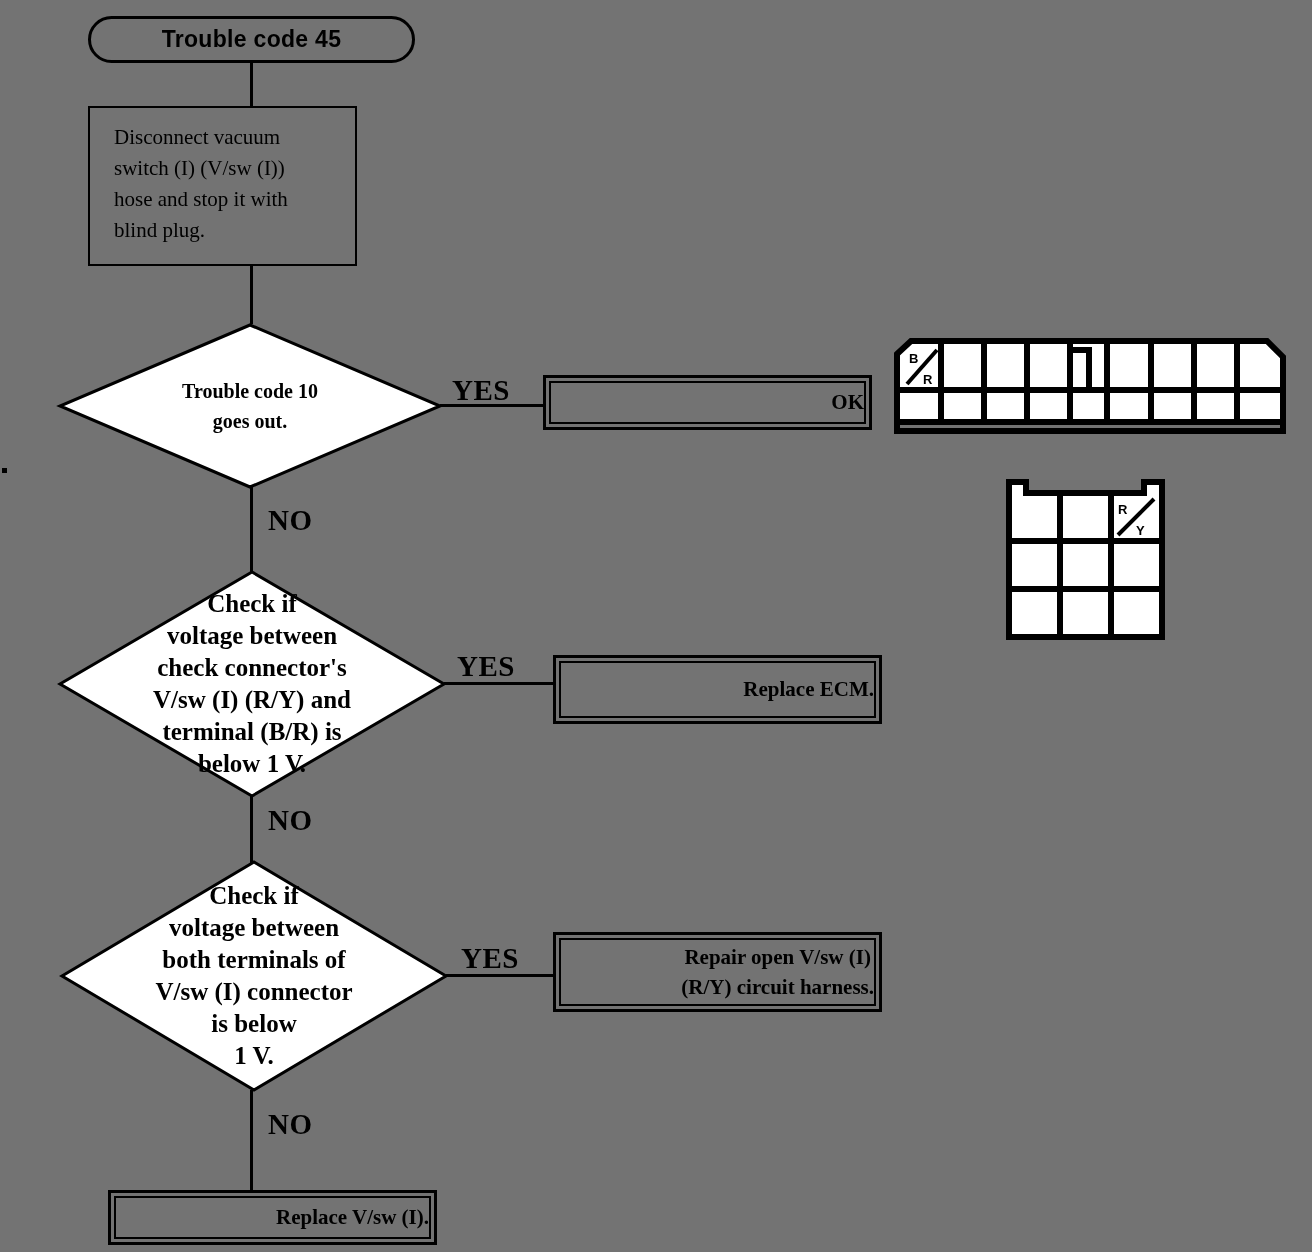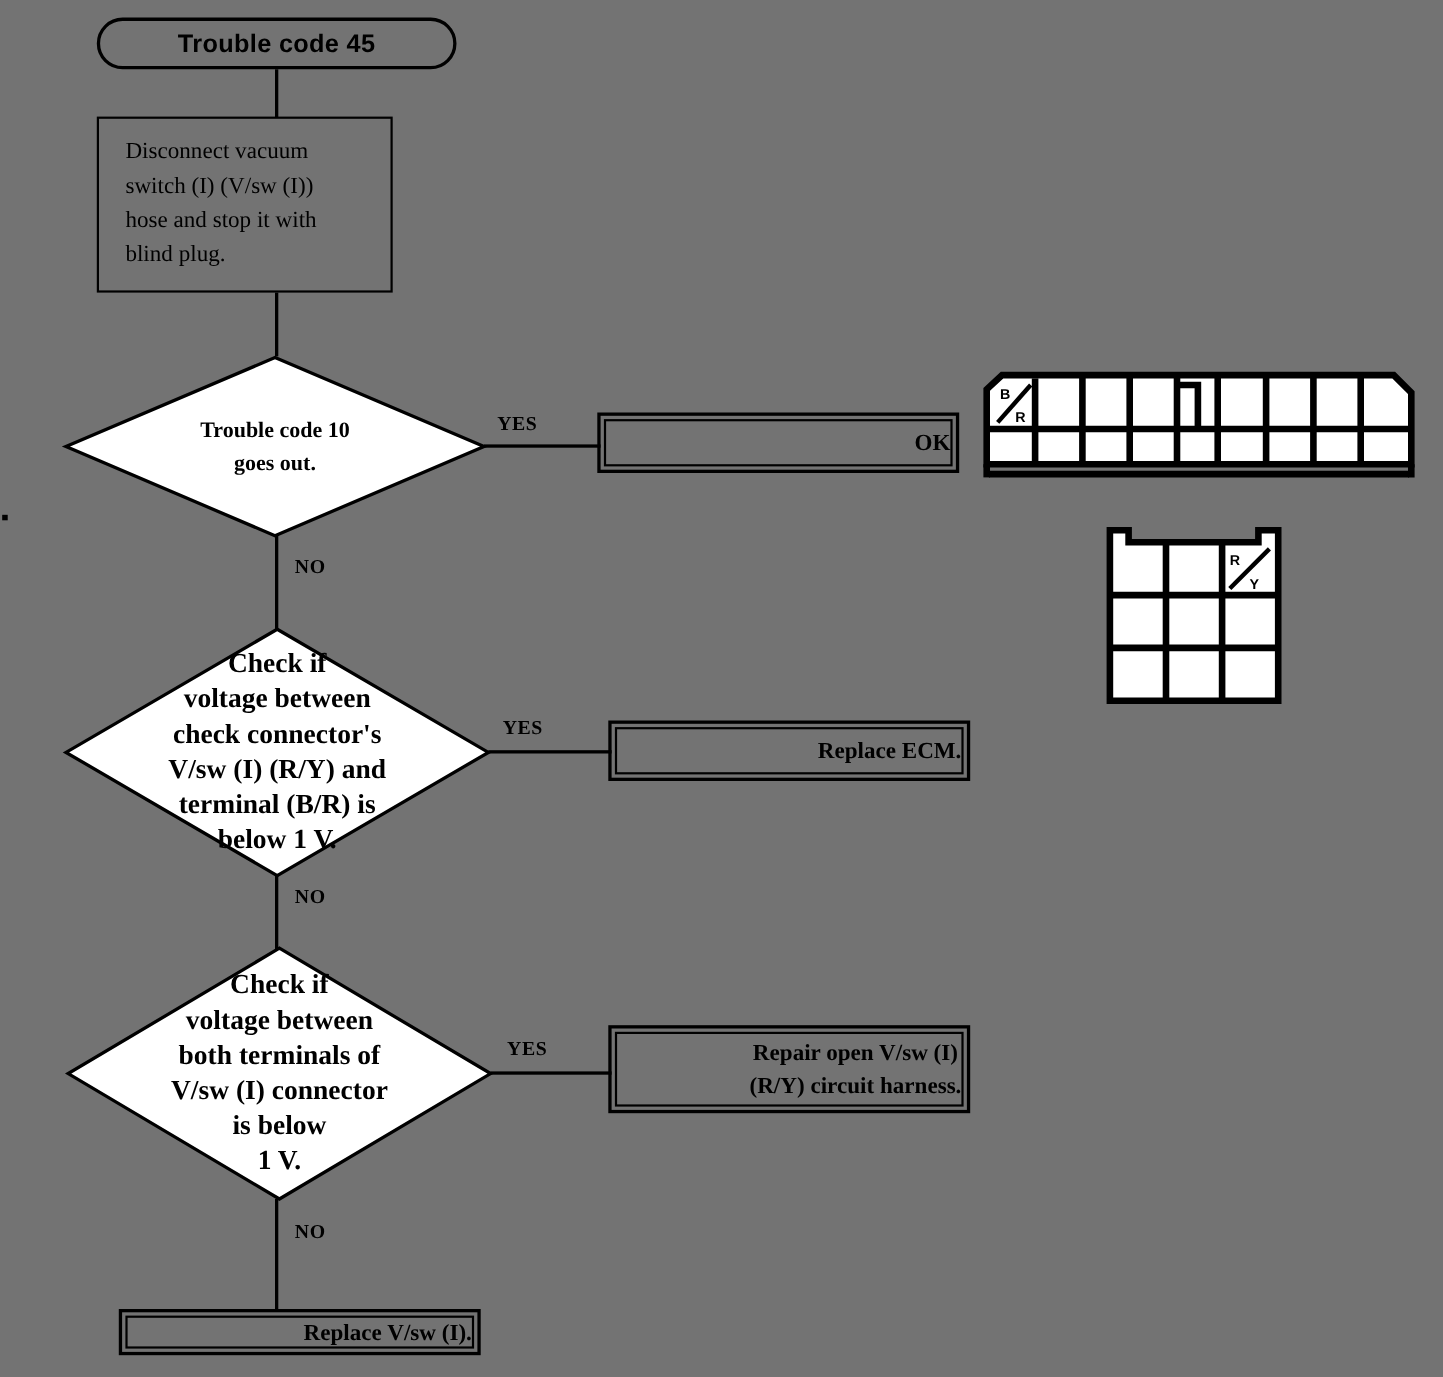--- a/index.html
+++ b/index.html
@@ -108,21 +108,21 @@
     white-space: pre-line;
   }
 
   
   .vline { background: #000; width: 3px; }
   .hline { background: #000; height: 3px; }
 
   
   .branch-label {
     font-family: "Liberation Serif", "DejaVu Serif", serif;
-    font-size: 18px;
+    font-size: 29px;
     font-weight: 600;
     line-height: 1;
     letter-spacing: 0.5px;
   }
 
   
   .conn svg { display: block; overflow: visible; }
   .conn-label {
     font-family: "Liberation Sans", "DejaVu Sans", sans-serif;
     font-weight: bold;
@@ -180,21 +180,21 @@
 voltage between
 check connector's
 V/sw (I) (R/Y) and
 terminal (B/R) is
 below 1 V.</div>
   </div>
 
   <div class="abs hline" style="left:444px; top:682px; width:112px;"></div>
   <div class="abs branch-label" style="left:457px; top:652px;">YES</div>
 
-  <div class="abs result" style="left:553px; top:655px; width:329px; height:55px;">
+  <div class="abs result" style="left:553px; top:655px; width:329px; height:69px;">
     <div class="inner">
       <span class="txt">Replace ECM.</span>
     </div>
   </div>
 
   <div class="abs vline" style="left:250px; top:795px; height:72px;"></div>
   <div class="abs branch-label" style="left:268px; top:806px;">NO</div>
 
   <div class="diamond-wrap d3" style="left:60px; top:860px; width:388px; height:232px;">
     <svg width="388" height="232" viewBox="0 0 388 232" aria-hidden="true">
@@ -214,21 +214,21 @@
   <div class="abs result" style="left:553px; top:932px; width:329px; height:80px;">
     <div class="inner">
       <span class="txt">Repair open V/sw (I)
 (R/Y) circuit harness.</span>
     </div>
   </div>
 
   <div class="abs vline" style="left:250px; top:1090px; height:101px;"></div>
   <div class="abs branch-label" style="left:268px; top:1110px;">NO</div>
 
-  <div class="abs result" style="left:108px; top:1190px; width:329px; height:42px;">
+  <div class="abs result" style="left:108px; top:1190px; width:329px; height:55px;">
     <div class="inner">
       <span class="txt">Replace V/sw (I).</span>
     </div>
   </div>
 
   <div class="abs conn" style="left:893px; top:336px;">
     <svg width="396" height="104" viewBox="0 0 396 104">
 
       <path d="M 4 18 L 18 5 L 374 5 L 390 21 L 390 86 L 4 86 Z" fill="#ffffff" stroke="#000000" stroke-width="6"></path>
 

